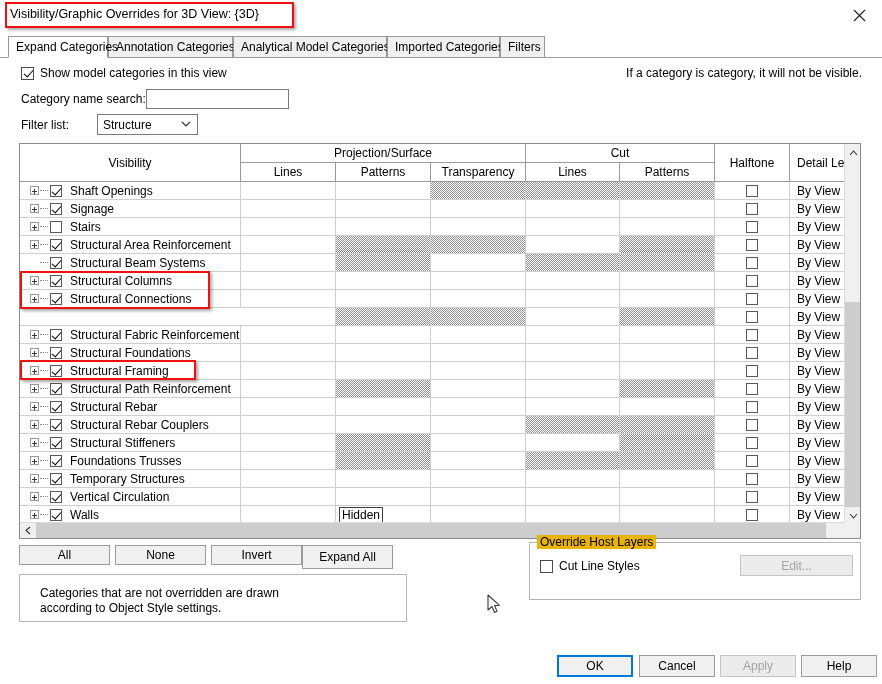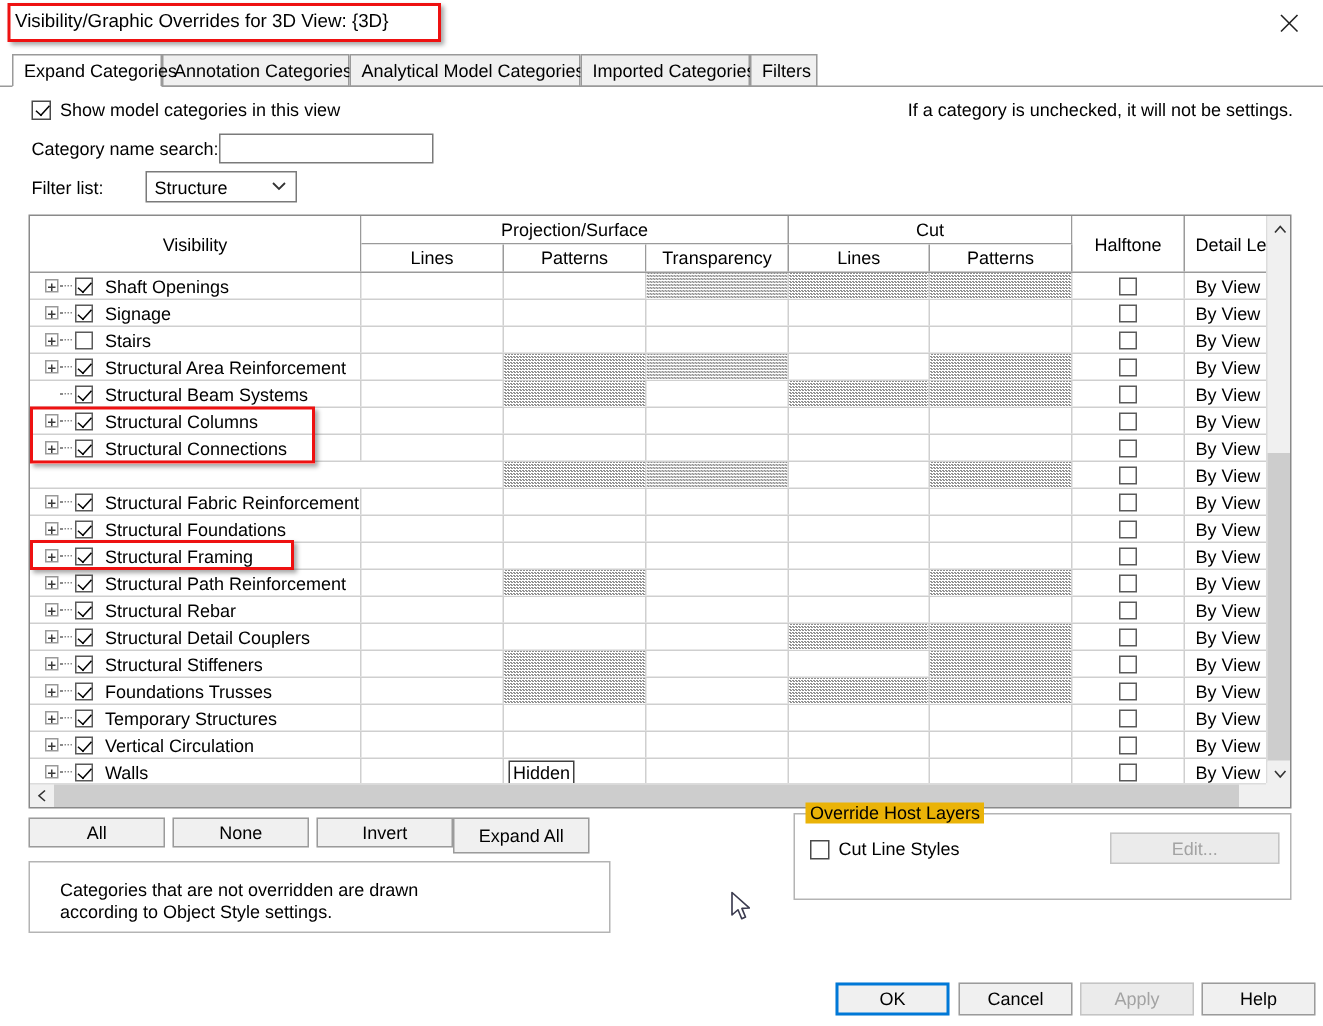--- a/index.html
+++ b/index.html
@@ -373,21 +373,21 @@
     <div class="tab" style="left:500px;width:45px;">
         <span>Filters</span>
       </div>
   </div>
   <div id="tab-underline"></div>
 
   <div id="show-cats-row">
     <span class="wincheck checked"></span>
     <span id="show-cats-label">Show model categories in this view</span>
   </div>
-  <div id="notice">If a category is unchecked, it will not be settings.</div>
+  <div id="notice">If a category is category, it will not be visible.</div>
 
   <div id="filter-row">
     <span id="filter-label">Filter list:</span>
     <div id="filter-select">
       <span>Structure</span>
       <svg class="chev" width="10" height="7" viewBox="0 0 10 7">
         <polyline points="1,1 5,5 9,1" fill="none" stroke="#333" stroke-width="1.2"></polyline>
       </svg>
     </div>
   </div>
@@ -653,21 +653,21 @@
           </div>
           <div class="cell bv" style="left: 770px; width: 55px; border-right: none;">
             <span>By View</span>
           </div>
         </div>
         <div class="row">
           <div class="cell vis-cell" style="left: 0px; width: 221px;">
             <span class="expander"></span>
             <span class="treedots"></span>
             <span class="rowcheck checked"></span>
-            <span class="catname">Structural Detail Couplers</span>
+            <span class="catname">Structural Rebar Couplers</span>
           </div>
           <div class="cell" style="left: 221px; width: 95px;"></div>
           <div class="cell" style="left: 316px; width: 95px;"></div>
           <div class="cell" style="left: 411px; width: 95px;"></div>
           <div class="cell hatch" style="left: 506px; width: 94px;"></div>
           <div class="cell hatch" style="left: 600px; width: 95px;"></div>
           <div class="cell center" style="left: 695px; width: 75px;">
             <span class="rowcheck"></span>
           </div>
           <div class="cell bv" style="left: 770px; width: 55px; border-right: none;">

